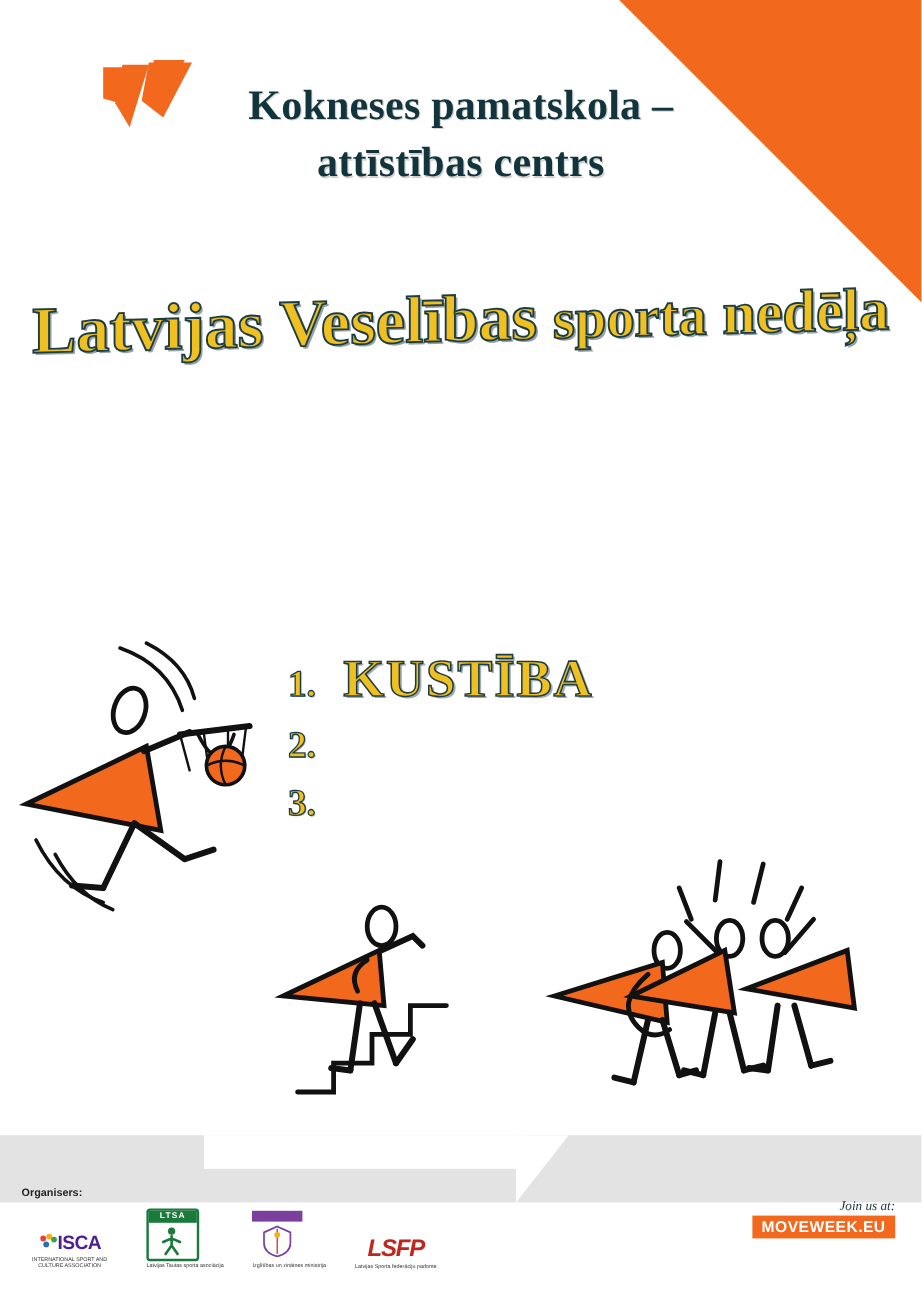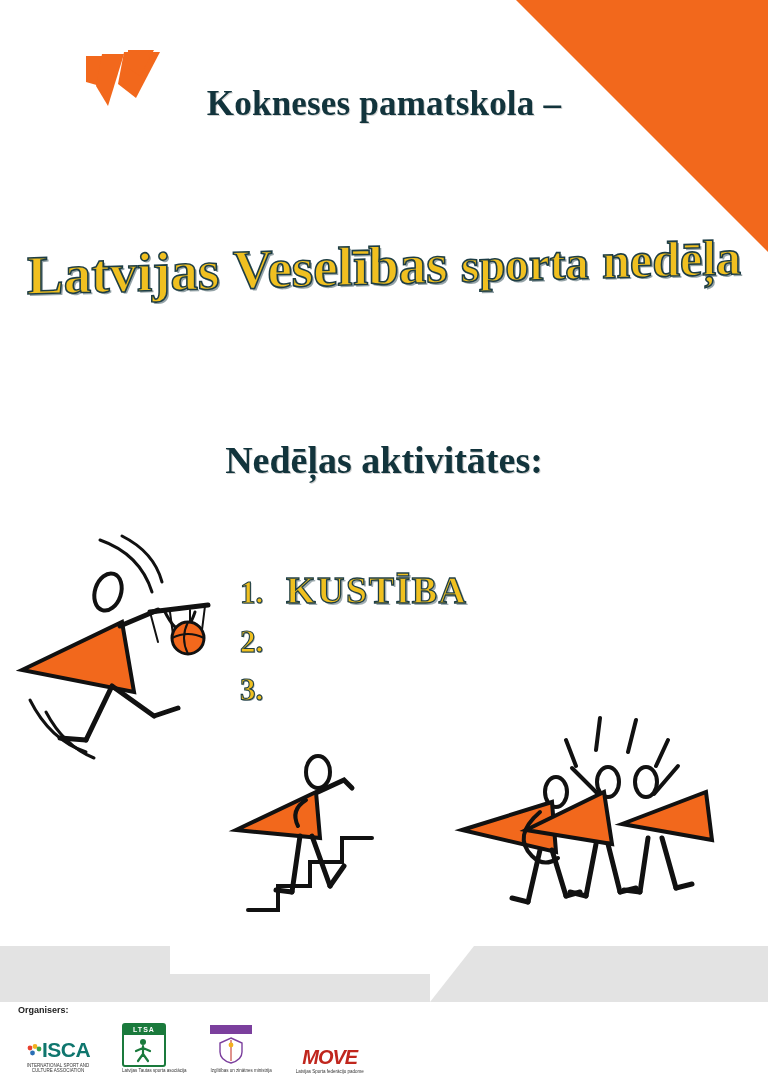--- a/index.html
+++ b/index.html
@@ -35,21 +35,21 @@
     position: absolute;
     left: 84px;
     top: 46px;
     width: 84px;
     height: 68px;
   }
   
   .school-title {
     position: absolute;
     left: 0;
-    top: 80px;
+    top: 64px;
     width: 768px;
     text-align: center;
     font-family: "Liberation Serif", serif;
     font-weight: bold;
     font-size: 35px;
     line-height: 1.38;
     color: #12343c;
     letter-spacing: 0.2px;
     text-shadow: 1px 1px 0 rgba(0,0,0,0.18);
   }
@@ -119,26 +119,25 @@
     font-weight: bold;
   }
   .activity-num {
     width: 46px;
     font-size: 31px;
     color: #f0c020;
     -webkit-text-stroke: 1.1px #1d3d45;
     text-shadow: 1px 1px 0 rgba(20,50,60,0.4);
   }
   .activity-label {
-    font-size: 38px;
+    font-size: 44px;
     letter-spacing: 1.5px;
     color: #f0c020;
     -webkit-text-stroke: 1.3px #1d3d45;
     text-shadow: 2px 2px 0 rgba(20,50,60,0.4);
-    margin-top: 28px;
   }
   
   .footer-band {
     position: absolute;
     left: 0;
     bottom: 84px;
     width: 768px;
     height: 56px;
     background: #e3e3e3;
   }
@@ -211,21 +210,21 @@
     font-family: "Liberation Sans", sans-serif;
     font-weight: bold;
     font-size: 13px;
     letter-spacing: 0.4px;
     padding: 2px 8px;
   }
   
   .organisers {
     position: absolute;
     left: 18px;
-    bottom: 12px;
+    bottom: 28px;
     width: 420px;
   }
   .organisers-label {
     font-family: "Liberation Sans", sans-serif;
     font-size: 9px;
     font-weight: bold;
     color: #222;
     margin-bottom: 3px;
   }
   .org-row {
@@ -239,23 +238,23 @@
     font-family: "Liberation Sans", sans-serif;
   }
   .org-caption {
     font-size: 4.5px;
     color: #333;
     line-height: 1.25;
     margin-top: 1px;
     max-width: 80px;
   }
   .isca-word {
-    font-size: 21px;
-    font-weight: bold;
-    color: #0f766e;
+    font-size: 16px;
+    font-weight: bold;
+    color: #4c1d95;
     letter-spacing: -0.5px;
   }
   .lsfp-word {
     font-size: 20px;
     font-weight: bold;
     font-style: italic;
     color: #c0261d;
     letter-spacing: -1px;
   }
   .lsfp-caption {
@@ -311,31 +310,31 @@
 
   <svg class="nwm-mark" viewBox="0 0 84 68">
     <polygon points="2,10 34,10 16,40 2,36" fill="#f2681c"></polygon>
     <polygon points="18,8 40,8 24,60 12,40" fill="#f2681c"></polygon>
     <polygon points="40,6 76,6 52,52 34,38" fill="#f2681c"></polygon>
     <polygon points="44,4 70,4 56,30 44,22" fill="#f2681c"></polygon>
   </svg>
 
   <div class="school-title">
     <span>Kokneses pamatskola –</span>
+    <span class="line2">attīstības centrs</span>
   </div>
 
   <div class="wordart">
     <span class="w1">Latvijas</span>
     <span class="w2">Veselības</span>
     <span class="w3">sporta</span>
     <span class="w4">nedēļa</span>
   </div>
 
 
-  <div class="activities-heading">Nedēļas aktivitātes:</div>
 
   <ul class="activity-list">
     <li class="activity-item">
       <span class="activity-num">1.</span>
       <span class="activity-label">KUSTĪBA</span>
     </li>
     <li class="activity-item">
       <span class="activity-num">2.</span>
     </li>
     <li class="activity-item">
@@ -400,20 +399,24 @@
       <path d="M648 338 L640 392 M662 338 L676 388" stroke-width="5"></path>
       <path d="M640 392 L624 390 M676 388 L692 384" stroke-width="5"></path>
     </g>
   </svg>
 
   <div class="footer-band"></div>
   <div class="band-notch"></div>
   <div class="band-slant"></div>
 
 
+  <div class="joinus">
+    <span class="joinus-label">Join us at:</span>
+    <span class="joinus-url">MOVEWEEK.EU</span>
+  </div>
 
   <div class="organisers">
     <div class="organisers-label">Organisers:</div>
     <div class="org-row">
 
       <div class="org-logo">
         <svg width="16" height="16" viewBox="0 0 16 16" style="vertical-align:-2px">
           <circle cx="4" cy="5" r="2.4" fill="#e8412f"></circle>
           <circle cx="9" cy="3.5" r="2.4" fill="#f2b01e"></circle>
           <circle cx="13" cy="6" r="2.4" fill="#3aa34a"></circle>
@@ -439,20 +442,20 @@
           <svg width="28" height="28" viewBox="0 0 28 28" style="position:absolute;left:7px;top:11px">
             <path d="M14 2 L25 7 L25 16 Q25 24 14 27 Q3 24 3 16 L3 7 Z" fill="#ffffff" stroke="#7b3f9d" stroke-width="1.4"></path>
             <path d="M14 4 L14 25" stroke="#c0261d" stroke-width="1"></path>
             <circle cx="14" cy="9" r="2.4" fill="#f2b01e"></circle>
           </svg>
         </div>
         <div class="org-caption">Izglītības un zinātnes ministrija</div>
       </div>
 
       <div class="org-logo">
-        <span class="lsfp-word">MOVE</span>
+        <span class="lsfp-word">LSFP</span>
         <div class="lsfp-caption">Latvijas Sporta federāciju padome</div>
       </div>
 
     </div>
   </div>
 
 </div>
 
 </body></html>

